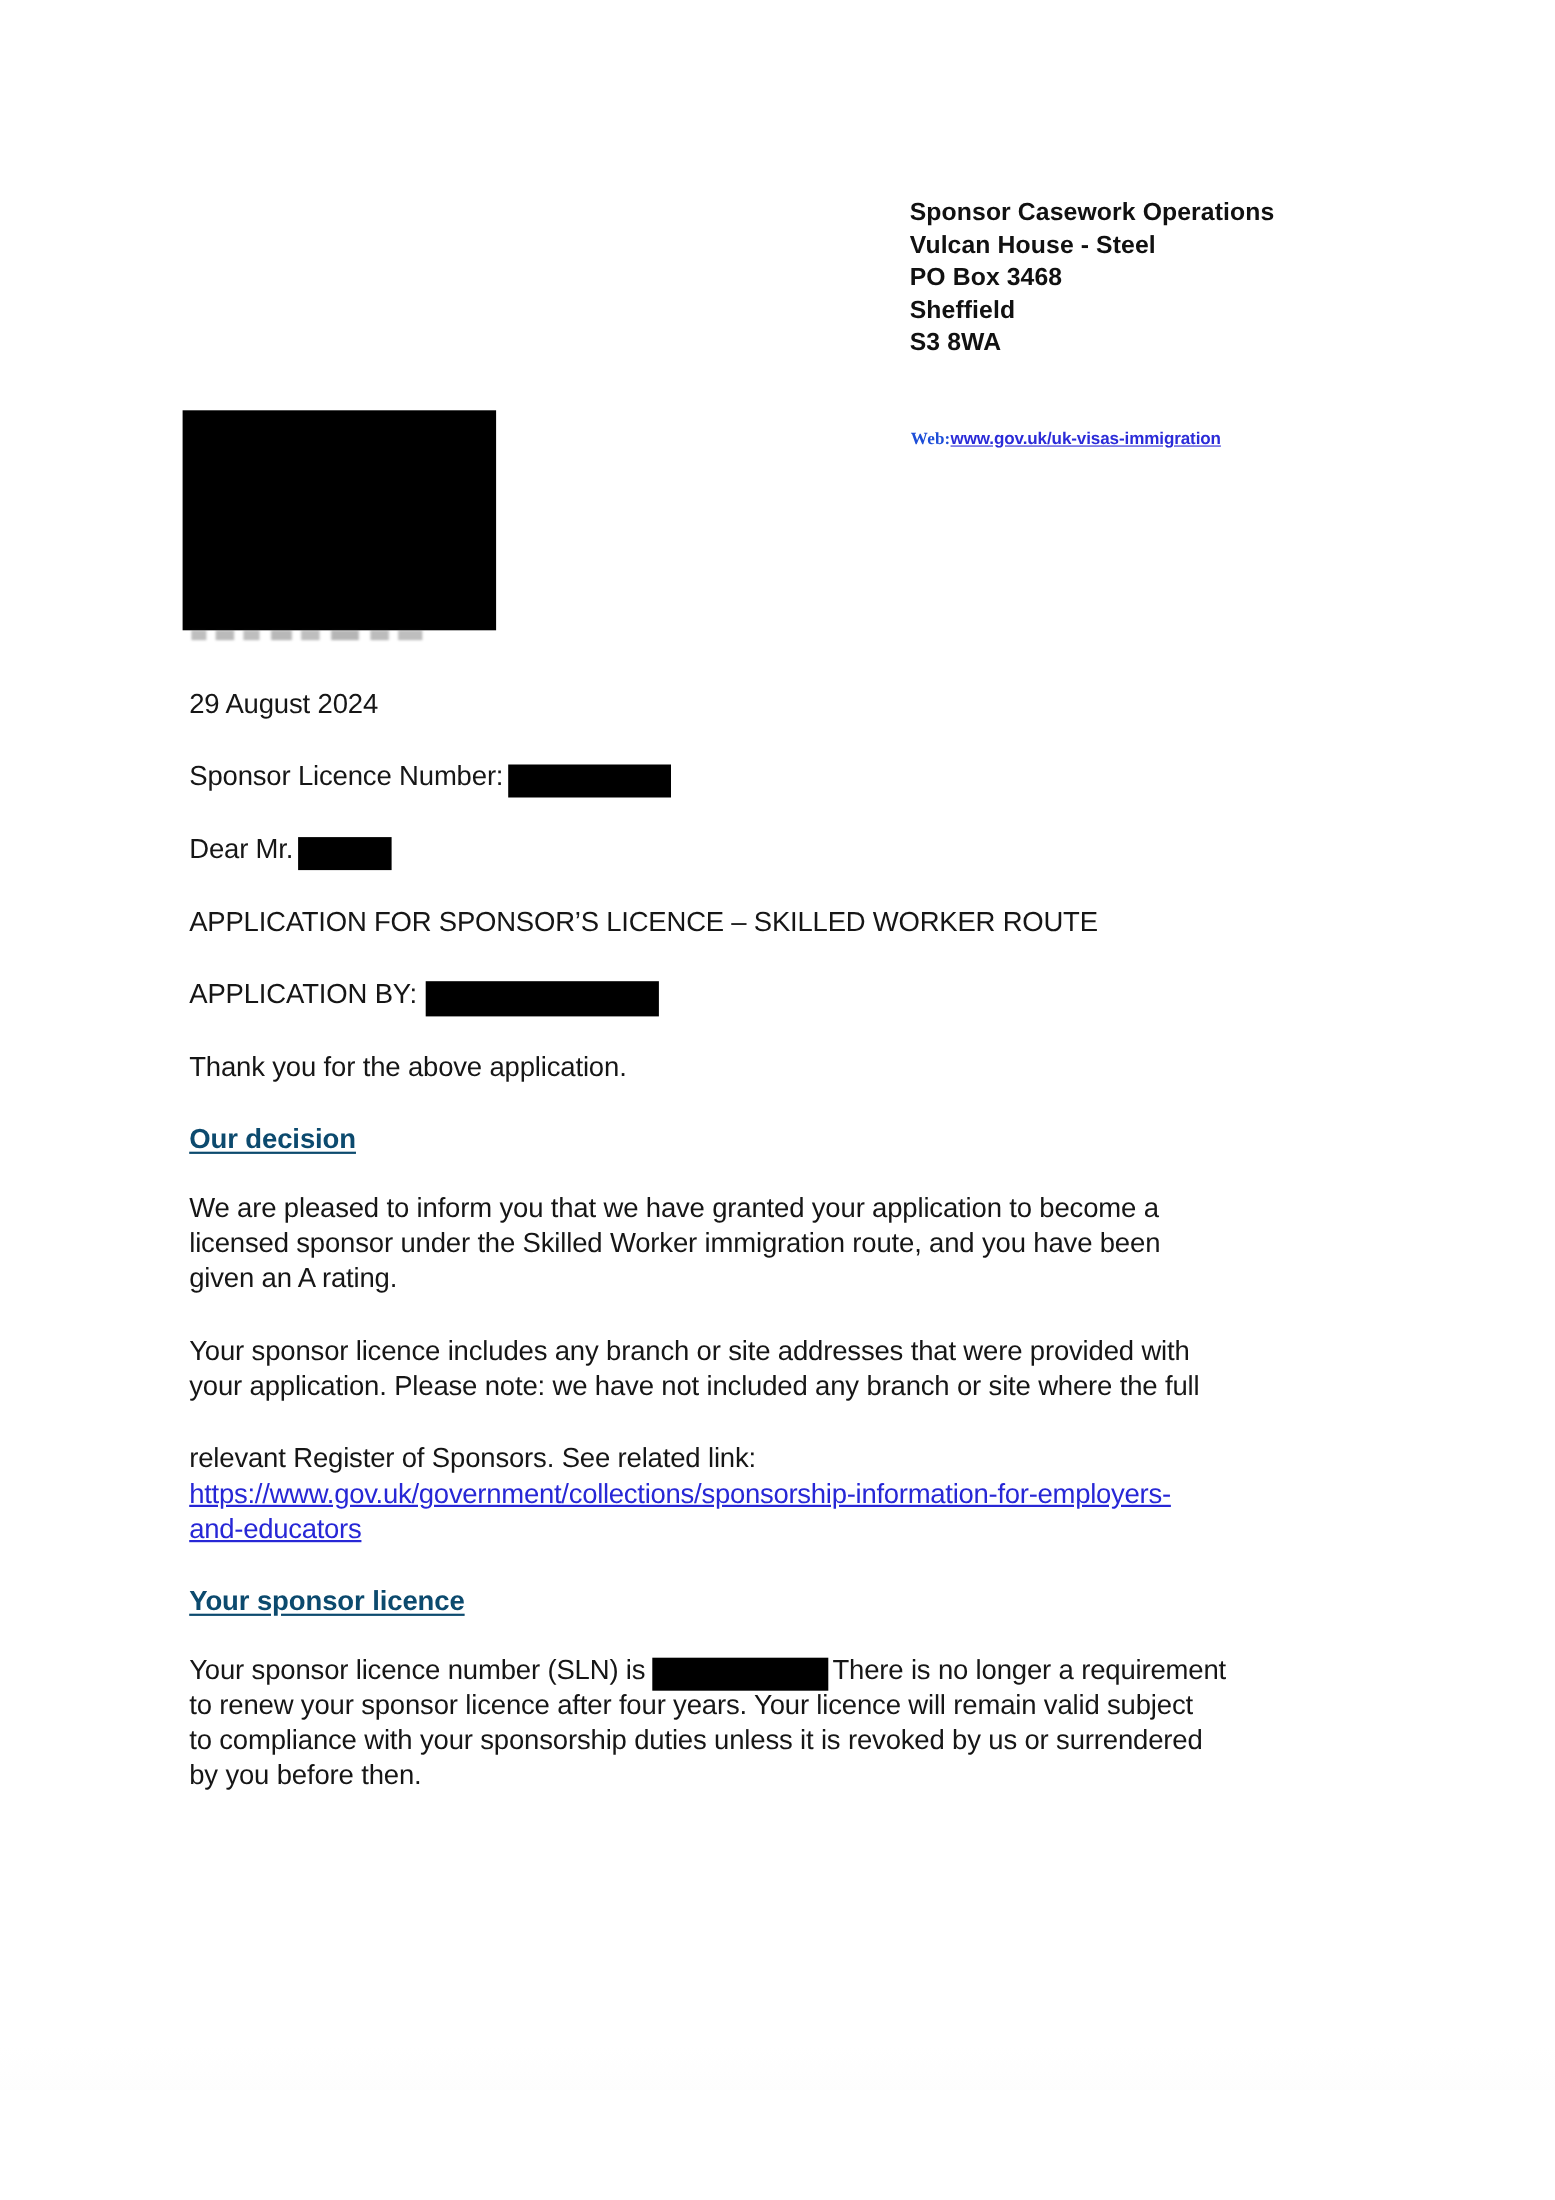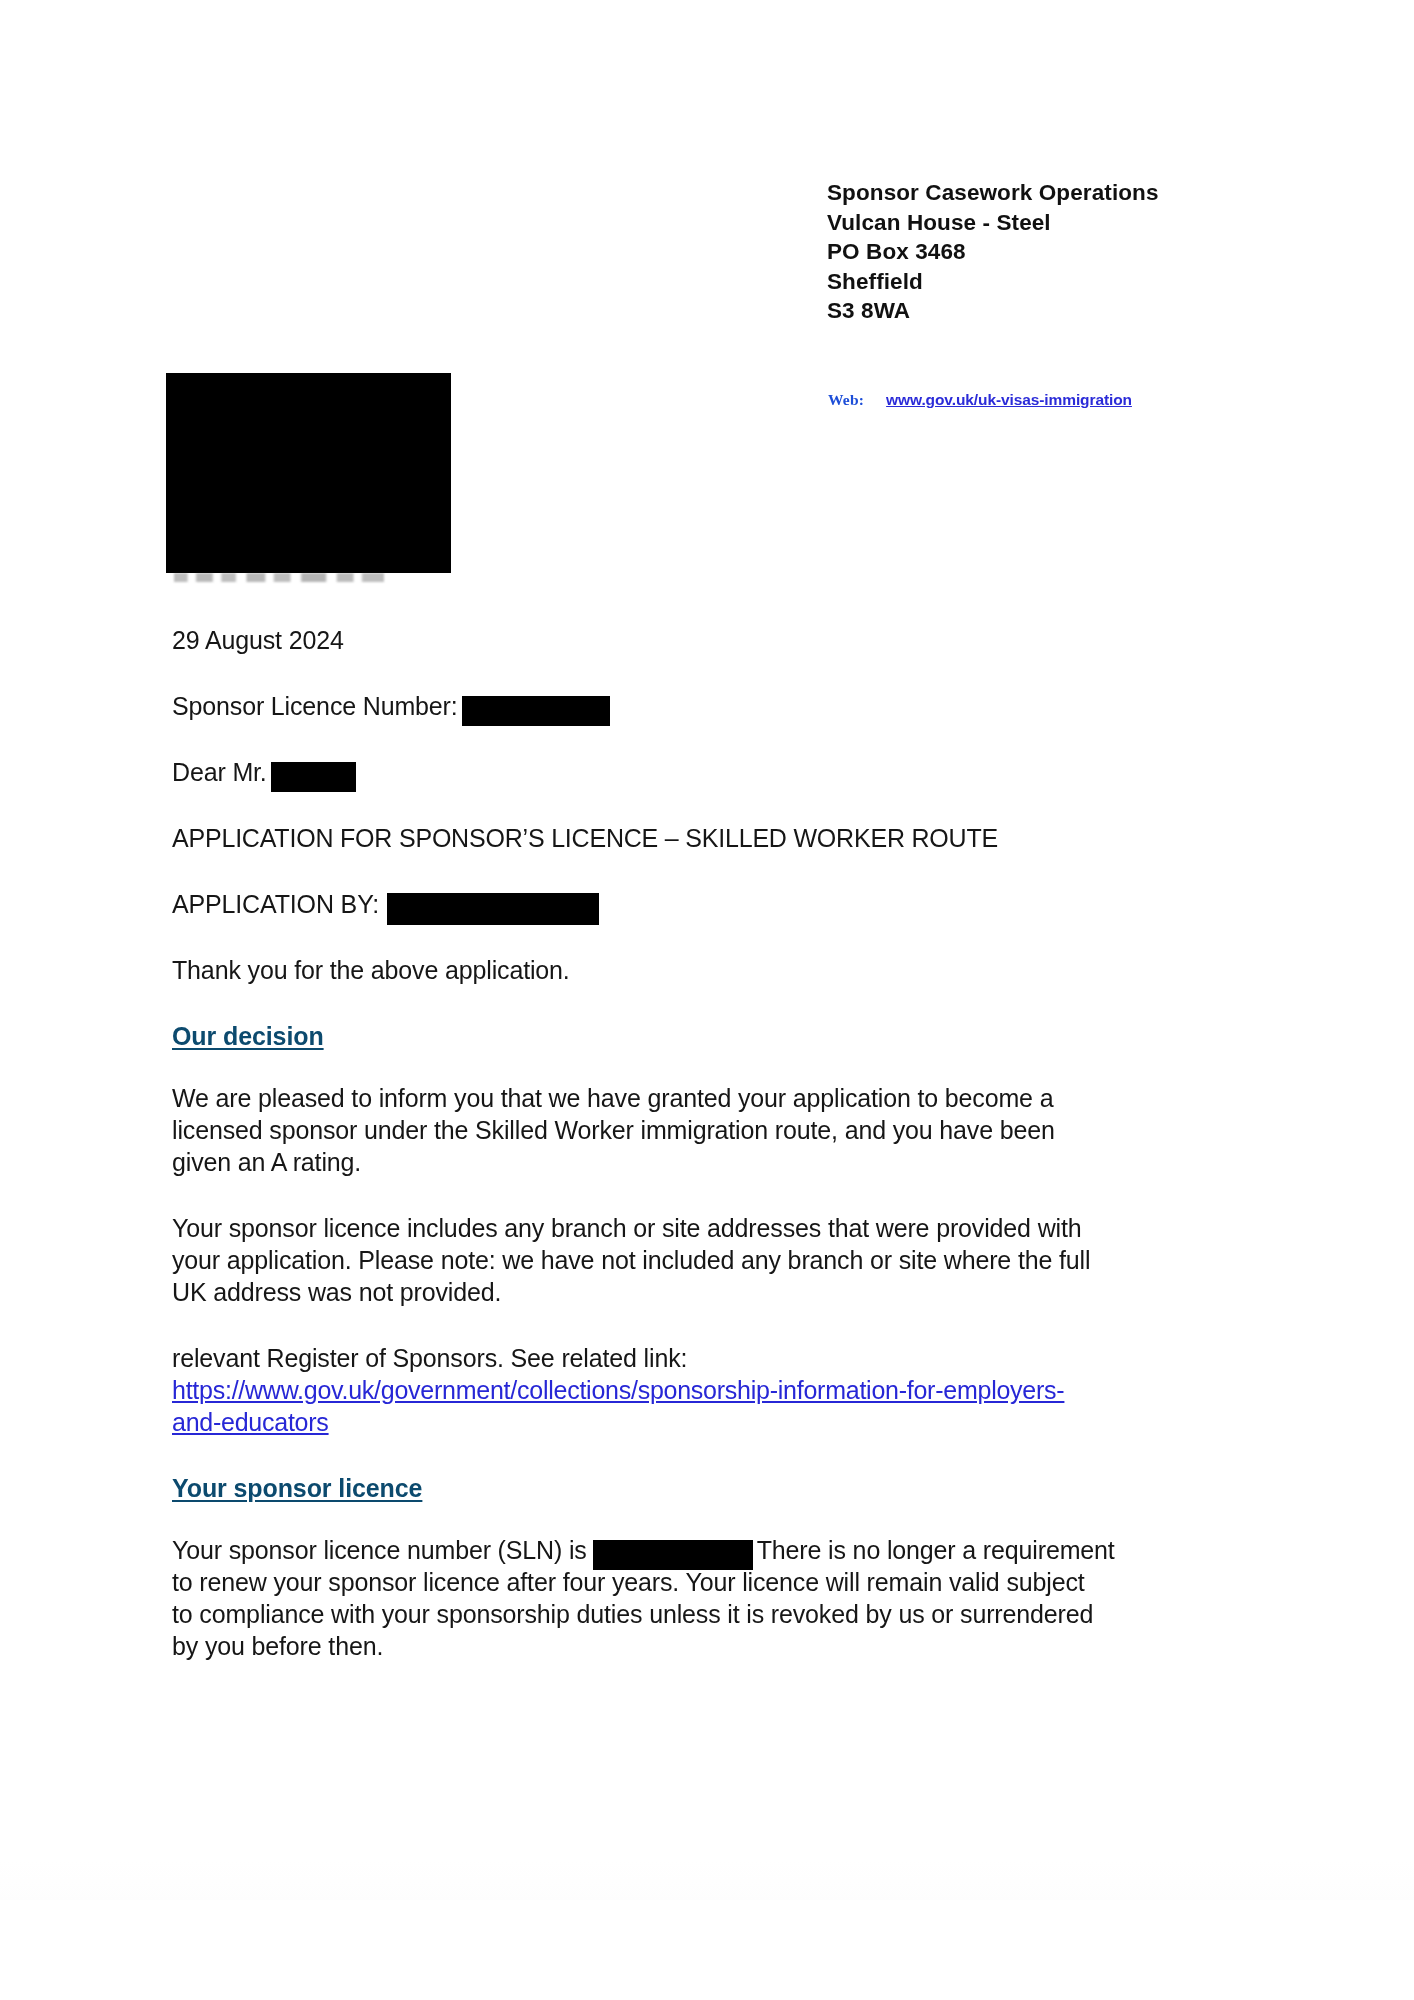--- a/index.html
+++ b/index.html
@@ -80,21 +80,20 @@
     font-weight: bold;
     color: #1d4ed8;
     letter-spacing: 0.2px;
     font-family: Liberation Serif, serif;
   }
   .web-link {
     color: #2b2bd8;
     text-decoration: underline;
     font-weight: bold;
     font-size: 15.5px;
-    margin-left: 22px;
     letter-spacing: -0.1px;
   }
 
   
   .redaction {
     background: #000000;
     display: inline-block;
     vertical-align: middle;
   }
   .recipient-redaction {
@@ -233,21 +232,20 @@
 
       <p class="para">
         <span class="line">We are pleased to inform you that we have granted your application to become a</span>
         <span class="line">licensed sponsor under the Skilled Worker immigration route, and you have been</span>
         <span class="line">given an A rating.</span>
       </p>
 
       <p class="para">
         <span class="line">Your sponsor licence includes any branch or site addresses that were provided with</span>
         <span class="line">your application. Please note: we have not included any branch or site where the full</span>
-        <span class="line">UK address was not provided.</span>
       </p>
 
       <p class="para">
         <span class="line">relevant Register of Sponsors. See related link:</span>
         <a class="body-link link-block" href="#">https://www.gov.uk/government/collections/sponsorship-information-for-employers-</a>
         <a class="body-link link-block" href="#">and-educators</a>
       </p>
 
       <h2 class="section-heading">Your sponsor licence</h2>
 

